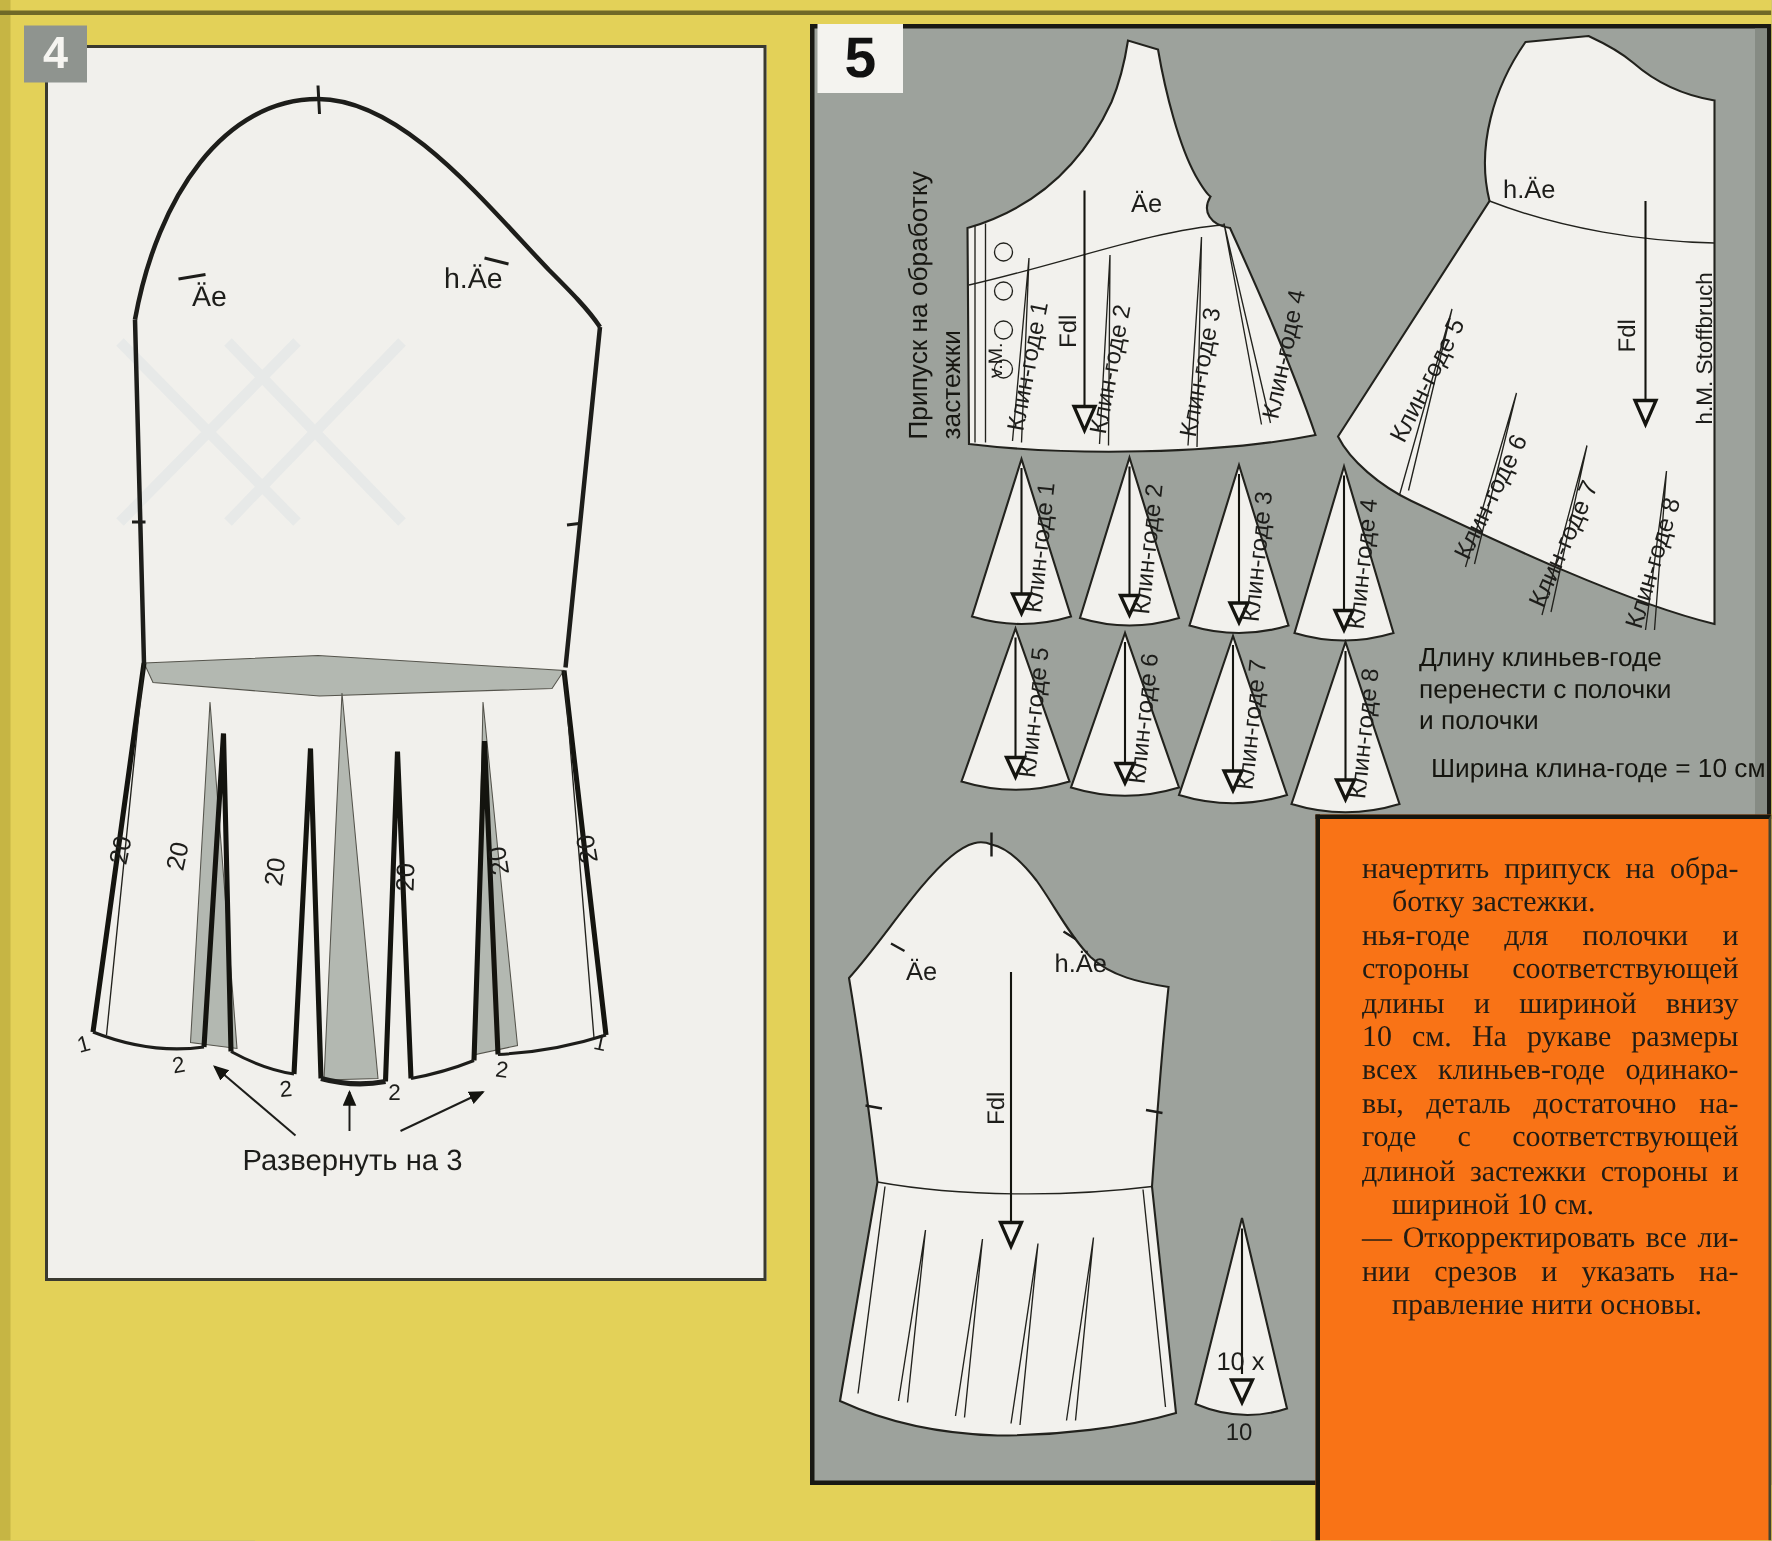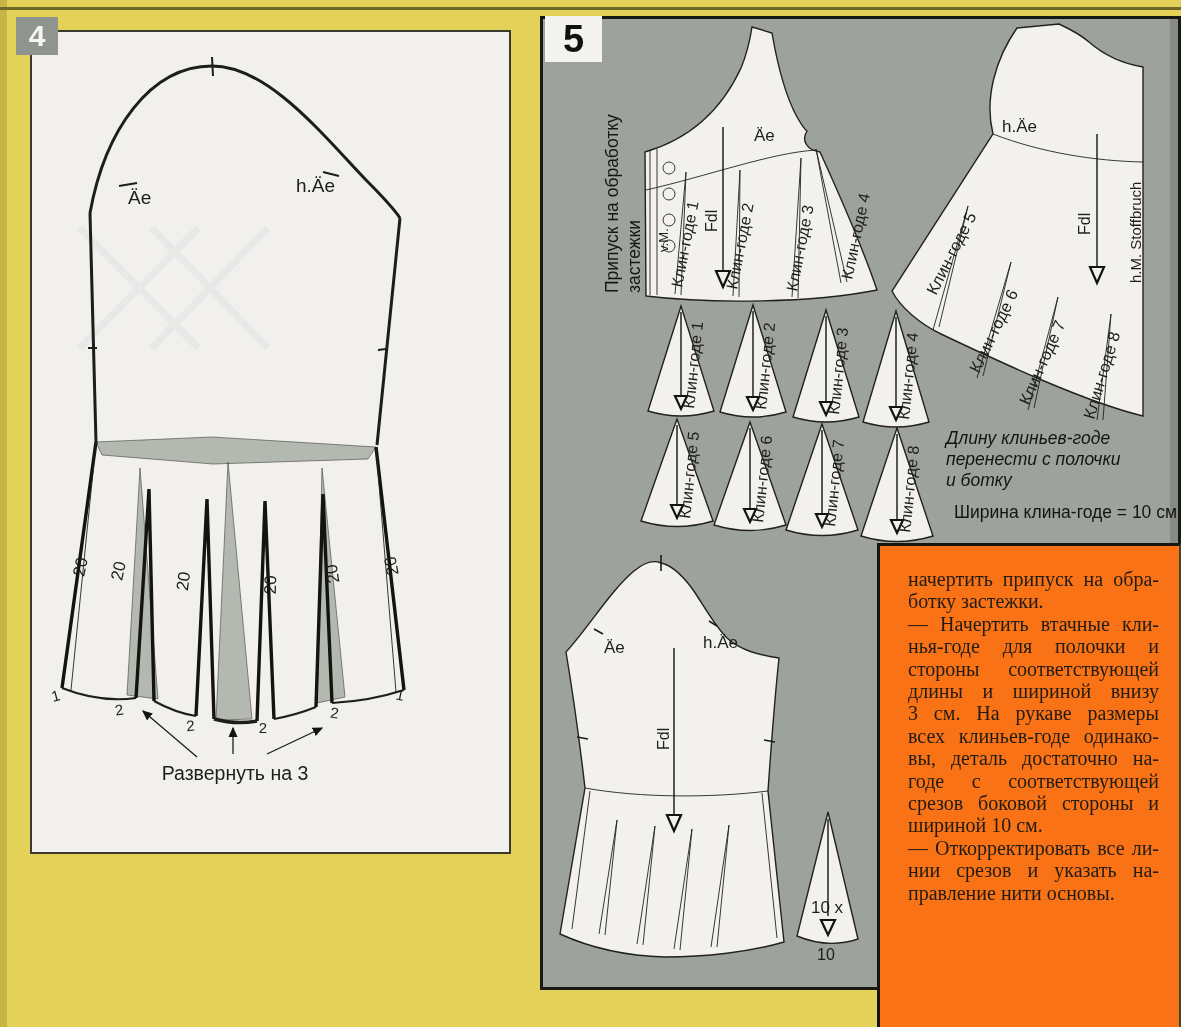--- a/index.html
+++ b/index.html
@@ -11,28 +11,28 @@
           border:2px solid #3a3a30;box-sizing:border-box;}
   .panel4-label{position:absolute;left:16px;top:17px;width:42px;height:38px;background:#8f948f;
           color:#f6f5f1;font-weight:bold;font-size:30px;display:flex;align-items:center;justify-content:center;}
   .panel5{position:absolute;left:540px;top:16px;width:641px;height:974px;background:#9da29c;
           border:3px solid #191914;box-sizing:border-box;}
   .panel5-edge{position:absolute;left:1170px;top:19px;width:8px;height:968px;background:#868b84;}
   .panel5-label{position:absolute;left:545px;top:16px;width:57px;height:46px;background:#f4f3ef;
           color:#111;font-weight:bold;font-size:38px;display:flex;align-items:center;justify-content:center;}
   .side-caption{position:absolute;left:601px;top:293px;width:192px;transform:rotate(-90deg);
           transform-origin:0 0;font-size:17.5px;line-height:22px;color:#171712;}
-  .note1{position:absolute;left:946px;top:428px;font-size:17.5px;line-height:21px;color:#15150f;font-style:italic;}
+  .note1{position:absolute;left:946px;top:428px;font-size:17.5px;line-height:21px;color:#15150f;}
   .note2{position:absolute;left:954px;top:502px;font-size:17.5px;color:#15150f;}
   .textbox{position:absolute;left:877px;top:543px;width:304px;height:620px;background:#f97316;
           border-left:3px solid #16160f;border-top:3px solid #16160f;border-right:2px solid #44442f;
           box-sizing:border-box;padding:22px 20px 0 28px;}
   .tb-line{font-family:"Liberation Serif",serif;font-size:20px;line-height:22.4px;color:#201c14;
           text-align:justify;text-align-last:justify;white-space:normal;}
-  .tb-line.end{text-align-last:left;}
+  .tb-line.end{text-align-last:left;margin-left:20px;}
   svg.drawing{position:absolute;left:0;top:0;pointer-events:none;}
   .drawing text{font-family:"Liberation Sans",sans-serif;fill:#1d1d1a;}
   .ln{stroke:#1d1d1a;fill:none;}
   .piece{fill:#f2f1ed;stroke:#22221d;stroke-width:1.4;}
   .thin{stroke:#22221d;stroke-width:0.9;fill:none;}
   .thick{stroke:#14140f;stroke-width:3.4;fill:none;}
   .shade{fill:#b3b8b1;stroke:#55544c;stroke-width:0.7;}
   .grain{stroke:#14140f;stroke-width:1.4;fill:none;}
   .gtri{stroke:#14140f;stroke-width:2.2;fill:none;}
 </style>
@@ -207,34 +207,33 @@
   <div class="panel5-label">5</div>
 
   <div class="side-caption">
     <div>Припуск на обработку</div>
     <div>застежки</div>
   </div>
 
   <div class="note1">
     <div>Длину клиньев-годе</div>
     <div>перенести с полочки</div>
-    <div>и ботку</div>
+    <div>и полочки</div>
   </div>
   <div class="note2">Ширина клина-годе = 10 см</div>
 
   <div class="textbox">
     <div class="tb-line">начертить припуск на обра-</div>
     <div class="tb-line end">ботку застежки.</div>
-    <div class="tb-line">— Начертить втачные кли-</div>
     <div class="tb-line">нья-годе для полочки и</div>
     <div class="tb-line">стороны соответствующей</div>
     <div class="tb-line">длины и шириной внизу</div>
-    <div class="tb-line">3 см. На рукаве размеры</div>
+    <div class="tb-line">10 см. На рукаве размеры</div>
     <div class="tb-line">всех клиньев-годе одинако-</div>
     <div class="tb-line">вы, деталь достаточно на-</div>
     <div class="tb-line">годе с соответствующей</div>
-    <div class="tb-line">срезов боковой стороны и</div>
+    <div class="tb-line">длиной застежки стороны и</div>
     <div class="tb-line end">шириной 10 см.</div>
     <div class="tb-line">— Откорректировать все ли-</div>
     <div class="tb-line">нии срезов и указать на-</div>
     <div class="tb-line end">правление нити основы.</div>
   </div>
 </div>
 
 </body></html>

